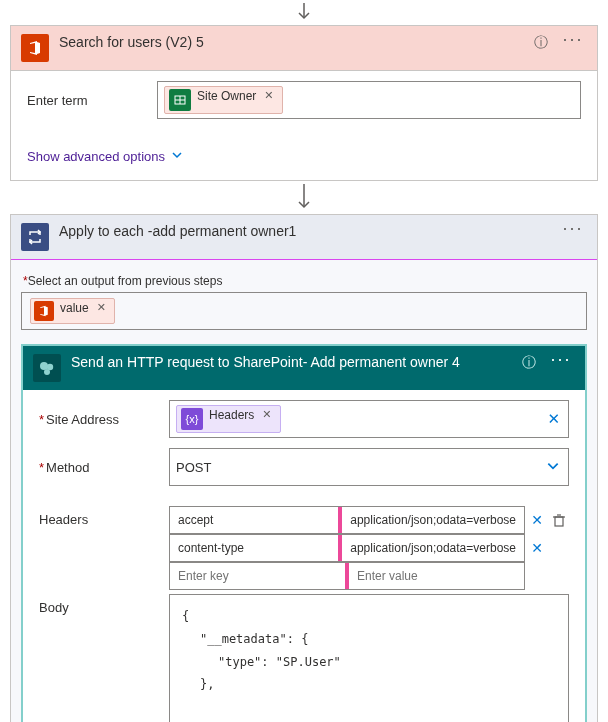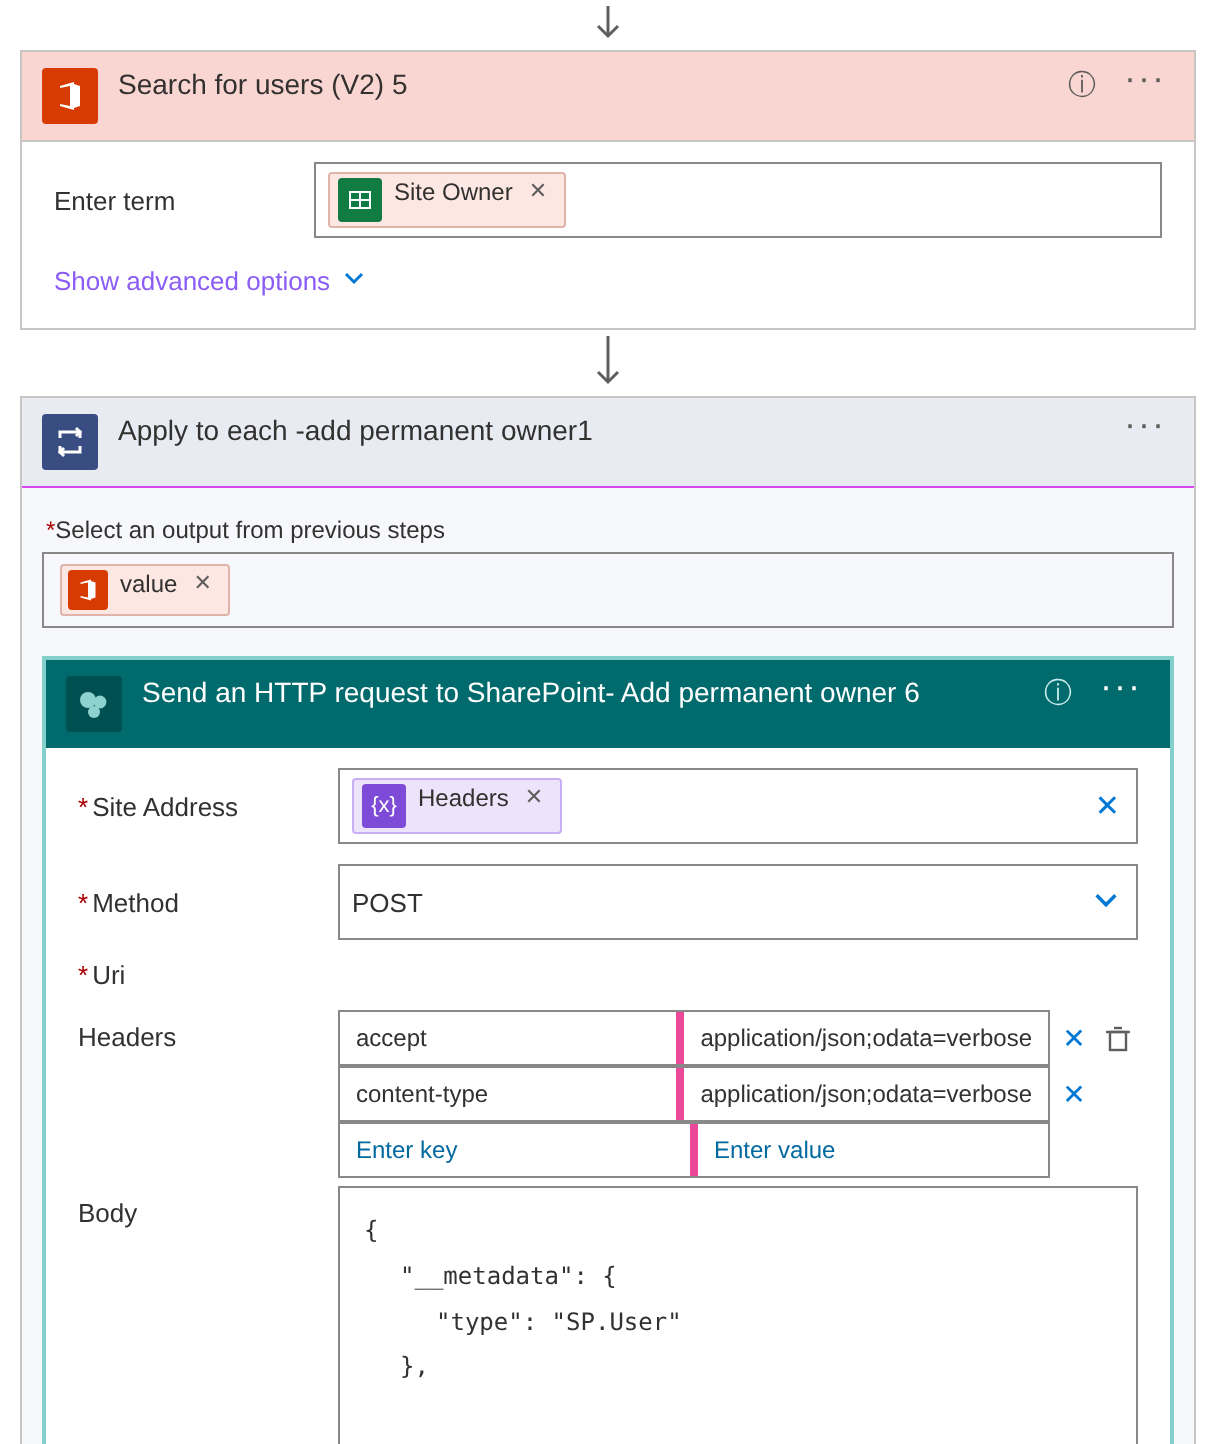--- a/index.html
+++ b/index.html
@@ -27,37 +27,37 @@
 .hdr-sp .dots{color:#fff}
 .body{padding:10px 16px 16px}
 .row{display:flex;align-items:center;margin-bottom:10px}
 .lbl{width:130px;font-size:13px;color:#323130;flex-shrink:0}
 .req::before{content:"*";color:#a80000;margin-right:2px}
 .field{flex:1;border:1px solid #8a8886;min-height:30px;display:flex;align-items:center;padding:3px 6px;position:relative;background:#fff}
 .token{display:inline-flex;gap:6px;background:#fde7e3;border:1px solid #e0b3ab;border-radius:2px;padding:2px 8px 2px 4px;font-size:12px}
 .token-purple{background:#ede4fb;border:1px solid #c6aff2}
 .token .tx{color:#323130}
 .token .x{color:#605e5c;font-size:11px;cursor:pointer;margin-left:2px}
-.adv{color:#8b5cf6;font-size:13px;cursor:pointer;display:inline-flex;align-items:center;gap:6px;margin-top:4px}
+.adv{color:#4c1d95;font-size:13px;cursor:pointer;display:inline-flex;align-items:center;gap:6px;margin-top:20px}
 .chev{display:inline-block}
 .note{font-size:12px;margin:14px 2px 4px;color:#323130}
 .note .req-star{color:#a80000}
 .outbox{border:1px solid #8a8886;margin:0 10px;padding:5px 8px}
 .outbox .token{padding:2px 8px 2px 3px}
 .inner-card{margin:14px 10px 10px;border:2px solid #83cfcb}
 .field-x{position:absolute;right:8px;color:#0078d4;font-size:15px;cursor:pointer}
 .field-chev{position:absolute;right:8px;color:#0078d4;cursor:pointer}
 .plain-input{flex:1;border:1px solid #8a8886;min-height:30px;padding:4px 8px;font-size:13px;background:#fff}
 .tbl-wrap{flex:1}
 .tbl{display:flex;align-items:center}
 .tblrow{display:flex;border:1px solid #8a8886;border-top:none}
 .tblrow:first-child{border-top:1px solid #8a8886}
 .tblcell{flex:1;padding:6px 8px;font-size:12px}
 .tblcell.k{border-right:4px solid #ec4899}
-.tblcell.ph{color:#0369a1}
+.tblcell.ph{color:#737373}
 .tblact{width:24px;display:flex;align-items:center;justify-content:center;color:#0078d4;cursor:pointer;font-size:14px}
 .body-box{flex:1;border:1px solid #8a8886;padding:10px 12px;font-family:monospace;font-size:12px;line-height:1.9;color:#323130;min-height:120px}
 .bd-row{display:flex;align-items:flex-start}
 .bd-row .lbl{padding-top:6px}
 .trash-ic{width:20px;display:flex;justify-content:center;color:#605e5c;cursor:pointer}
 </style>
 </head>
 <body>
 <div class="canvas">
 
@@ -147,21 +147,21 @@
 
   <div class="inner-card">
     <div class="card-hdr hdr-sp">
       <div class="icon-sq ic-sp">
         <svg width="18" height="18" viewBox="0 0 18 18" fill="#8ed2cf">
               <circle cx="6" cy="7" r="4"></circle>
               <circle cx="12" cy="8" r="3.2"></circle>
               <circle cx="9" cy="13" r="3"></circle>
             </svg>
       </div>
-      <div class="hdr-title">Send an HTTP request to SharePoint- Add permanent owner 6</div>
+      <div class="hdr-title">Send an HTTP request to SharePoint- Add permanent owner 4</div>
       <div class="hdr-spacer"></div>
       <div class="help-ic">ⓘ</div>
       <div class="dots">···</div>
     </div>
     <div class="body" style="background:#fff">
       <div class="row">
         <div class="lbl req">Site Address</div>
         <div class="field">
           <span class="token token-purple">
             <span class="ic-purple">{x}</span>
@@ -176,21 +176,20 @@
         <div class="field">
           <span>POST</span>
           <span class="field-chev">
             <svg width="14" height="14" viewBox="0 0 12 12" fill="none" stroke="#0078d4" stroke-width="1.5">
                   <polyline points="2,4 6,8 10,4"></polyline>
                 </svg>
           </span>
         </div>
       </div>
       <div class="row">
-        <div class="lbl req">Uri</div>
       </div>
 
       <div class="bd-row" style="margin-bottom:4px">
         <div class="lbl">Headers</div>
         <div class="tbl-wrap">
           <div class="tbl">
             <div style="flex:1">
               <div class="tblrow">
                 <div class="tblcell k">accept</div>
                 <div class="tblcell">application/json;odata=verbose</div>

